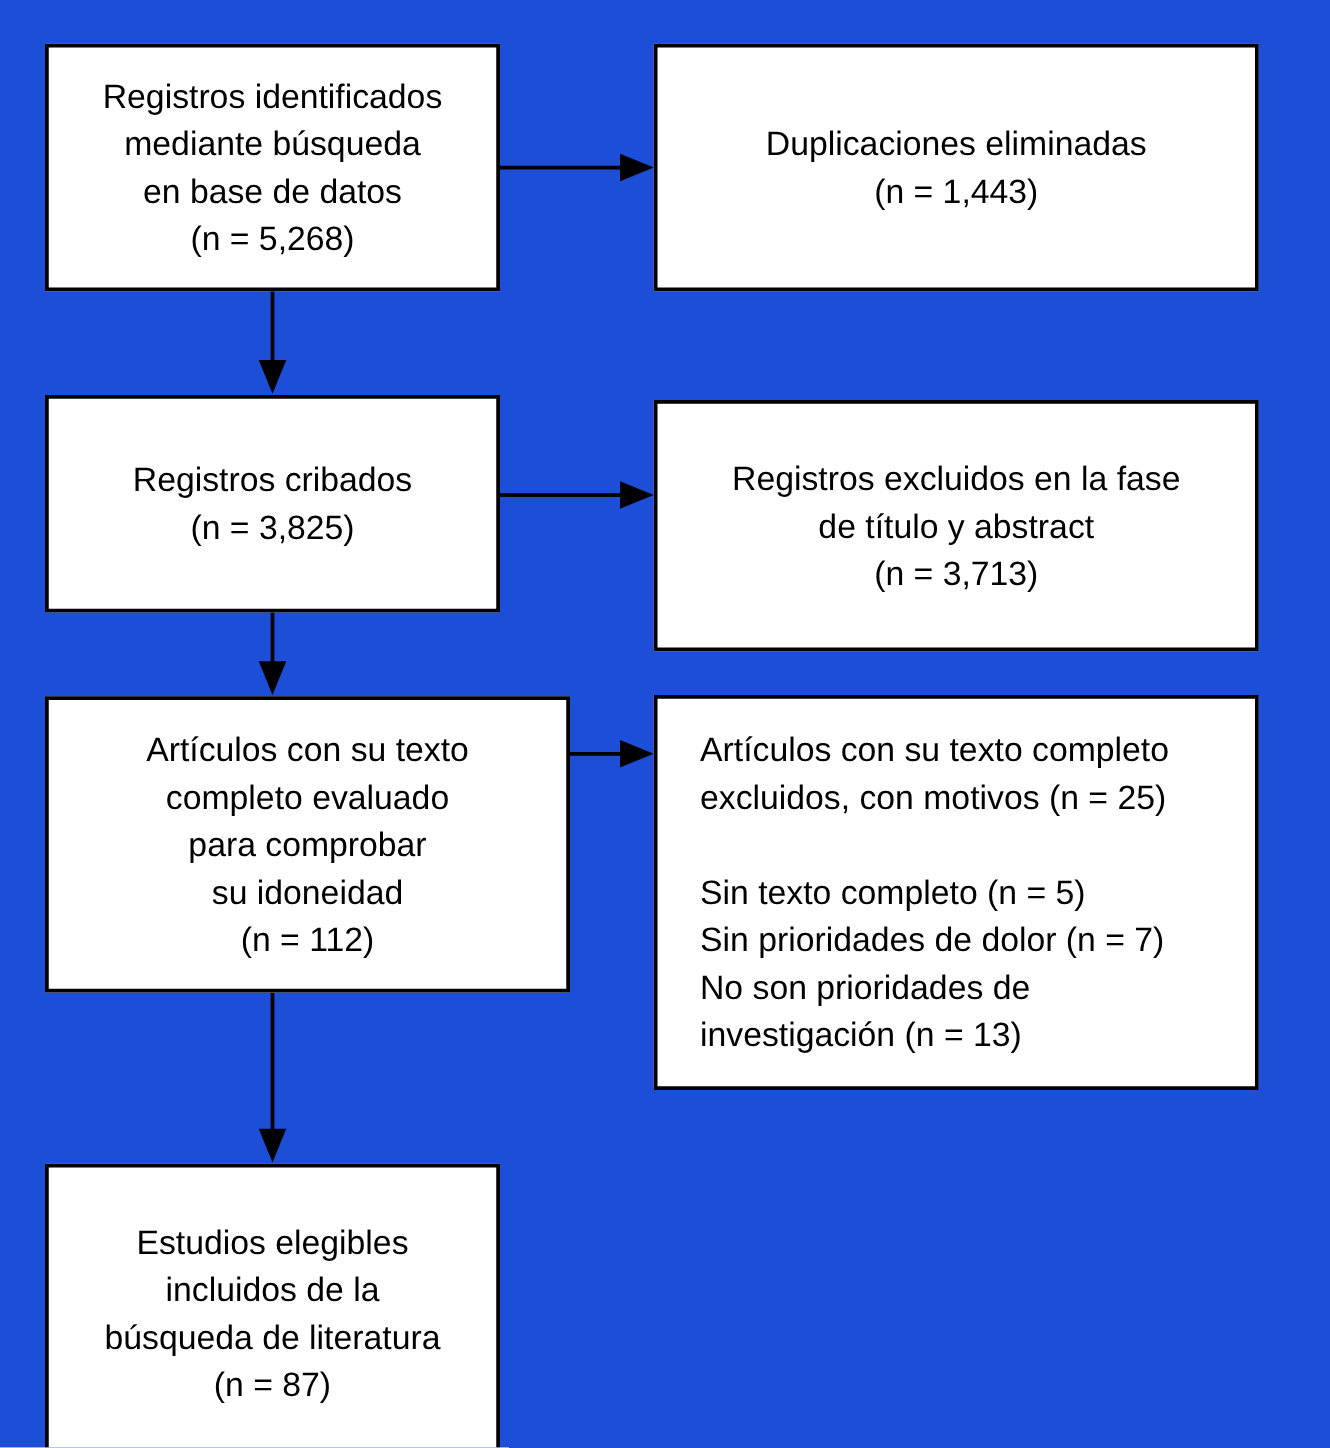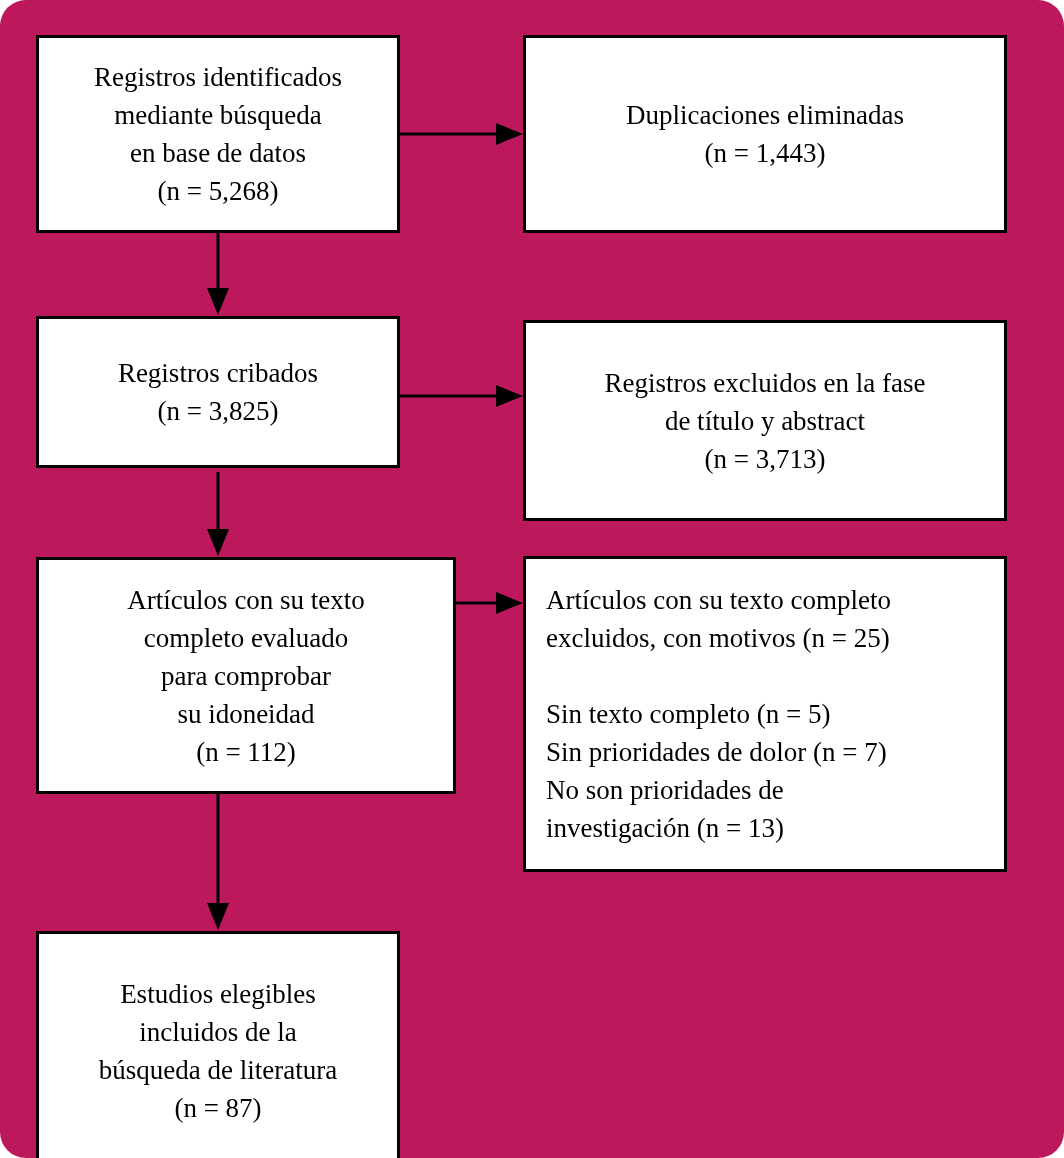--- a/index.html
+++ b/index.html
@@ -4,25 +4,24 @@
 <style>
   html, body {
     margin: 0;
     padding: 0;
     background: #ffffff;
   }
   .canvas {
     position: relative;
     width: 1064px;
     height: 1158px;
-    background: #be185d;
-    font-family: Liberation Serif, serif;
+    background: #1d4ed8;
+    font-family: Liberation Sans, sans-serif;
     color: #000000;
     overflow: hidden;
-    border-radius: 26px;
   }
   .arrows {
     position: absolute;
     left: 0;
     top: 0;
     width: 1064px;
     height: 1158px;
     pointer-events: none;
   }
   .box {
@@ -35,31 +34,31 @@
     justify-content: center;
     font-size: 27px;
     line-height: 38px;
     text-align: center;
   }
   .box-text {
     white-space: pre-line;
   }
   
   .b-identified { left: 36px;  top: 35px;  width: 364px; height: 198px; }
-  .b-screened   { left: 36px;  top: 316px; width: 364px; height: 152px; }
+  .b-screened   { left: 36px;  top: 316px; width: 364px; height: 174px; }
   .b-fulltext   { left: 36px;  top: 557px; width: 420px; height: 237px; }
   .b-included   { left: 36px;  top: 931px; width: 364px; height: 240px; }
   
   .b-duplicates { left: 523px; top: 35px;  width: 484px; height: 198px; }
   .b-excl-title { left: 523px; top: 320px; width: 484px; height: 201px; }
   .b-excl-full  {
     left: 523px; top: 556px; width: 484px; height: 316px;
     justify-content: flex-start;
     text-align: left;
-    padding-left: 20px;
+    padding-left: 34px;
     padding-right: 8px;
   }
 </style>
 </head>
 <body>
 
 <div class="canvas">
 
   <svg class="arrows" viewBox="0 0 1064 1158" xmlns="http://www.w3.org/2000/svg">
 

